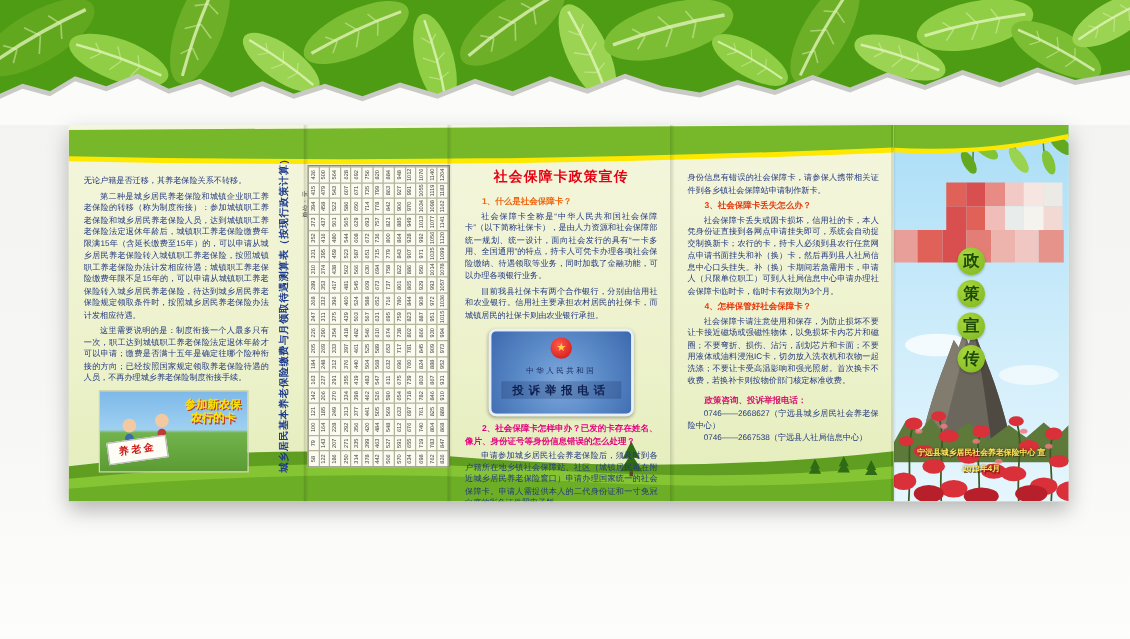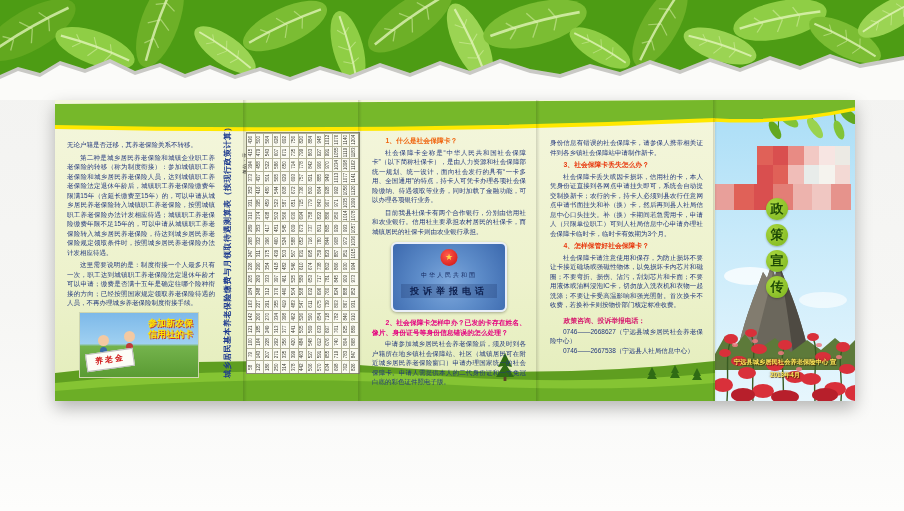--- a/index.html
+++ b/index.html
@@ -141,21 +141,21 @@
       <div class="pa-text">
         <p class="body-txt">无论户籍是否迁移，其养老保险关系不转移。</p>
         <p class="body-txt indent">第二种是城乡居民养老保险和城镇企业职工养老保险的转移（称为制度衔接）：参加城镇职工养老保险和城乡居民养老保险人员，达到城镇职工养老保险法定退休年龄后，城镇职工养老保险缴费年限满15年（含延长缴费至15年）的，可以申请从城乡居民养老保险转入城镇职工养老保险，按照城镇职工养老保险办法计发相应待遇；城镇职工养老保险缴费年限不足15年的，可以申请从城镇职工养老保险转入城乡居民养老保险，待达到城乡居民养老保险规定领取条件时，按照城乡居民养老保险办法计发相应待遇。</p>
         <p class="body-txt indent">这里需要说明的是：制度衔接一个人最多只有一次，职工达到城镇职工养老保险法定退休年龄才可以申请；缴费是否满十五年是确定往哪个险种衔接的方向；已经按照国家规定领取养老保险待遇的人员，不再办理城乡养老保险制度衔接手续。</p>
       </div>
       <div class="cartoon">
         <div class="grandpa"></div>
         <div class="granny"></div>
         <div class="cartoon-slogan">
           <div>参加新农保</div>
-          <div>信用社的卡</div>
+          <div>农行的卡</div>
         </div>
         <div class="cartoon-sign">养老金</div>
       </div>
       <div class="vert-caption">城乡居民基本养老保险缴费与月领取待遇测算表（按现行政策计算）</div>
     </div>
 
     <div class="panel panel-b"></div>
     <div class="unit-label">单位：元</div>
     <div class="tbl-wrap">
         <div class="tcell">58</div>
@@ -402,20 +402,21 @@
         <div class="tcell">1099</div>
         <div class="tcell">1120</div>
         <div class="tcell">1141</div>
         <div class="tcell">1162</div>
         <div class="tcell">1183</div>
         <div class="tcell">1204</div>
       </div>
 
     <div class="panel panel-c">
       <div class="panel-pad pc-pad">
+        <h1 class="pc-title">社会保障卡政策宣传</h1>
         <p class="q-head q-orange">1、什么是社会保障卡？</p>
         <p class="body-txt indent">社会保障卡全称是“中华人民共和国社会保障卡”（以下简称社保卡），是由人力资源和社会保障部统一规划、统一设计，面向社会发行的具有“一卡多用、全国通用”的特点，持卡人可凭卡办理各项社会保险缴纳、待遇领取等业务，同时加载了金融功能，可以办理各项银行业务。</p>
         <p class="body-txt indent">目前我县社保卡有两个合作银行，分别由信用社和农业银行。信用社主要承担农村居民的社保卡，而城镇居民的社保卡则由农业银行承担。</p>
         <div class="ss-card">
           <div class="card-emblem">★</div>
           <div class="card-country">中华人民共和国</div>
           <div class="card-label">投诉举报电话</div>
         </div>
         <p class="q-head q-magenta">2、社会保障卡怎样申办？已发的卡存在姓名、像片、身份证号等身份信息错误的怎么处理？</p>
         <p class="body-txt indent">申请参加城乡居民社会养老保险后，须及时到各户籍所在地乡镇社会保障站、社区（城镇居民可在附近城乡居民养老保险窗口）申请办理国家统一的社会保障卡。申请人需提供本人的二代身份证和一寸免冠白底的彩色证件照电子版。</p>

